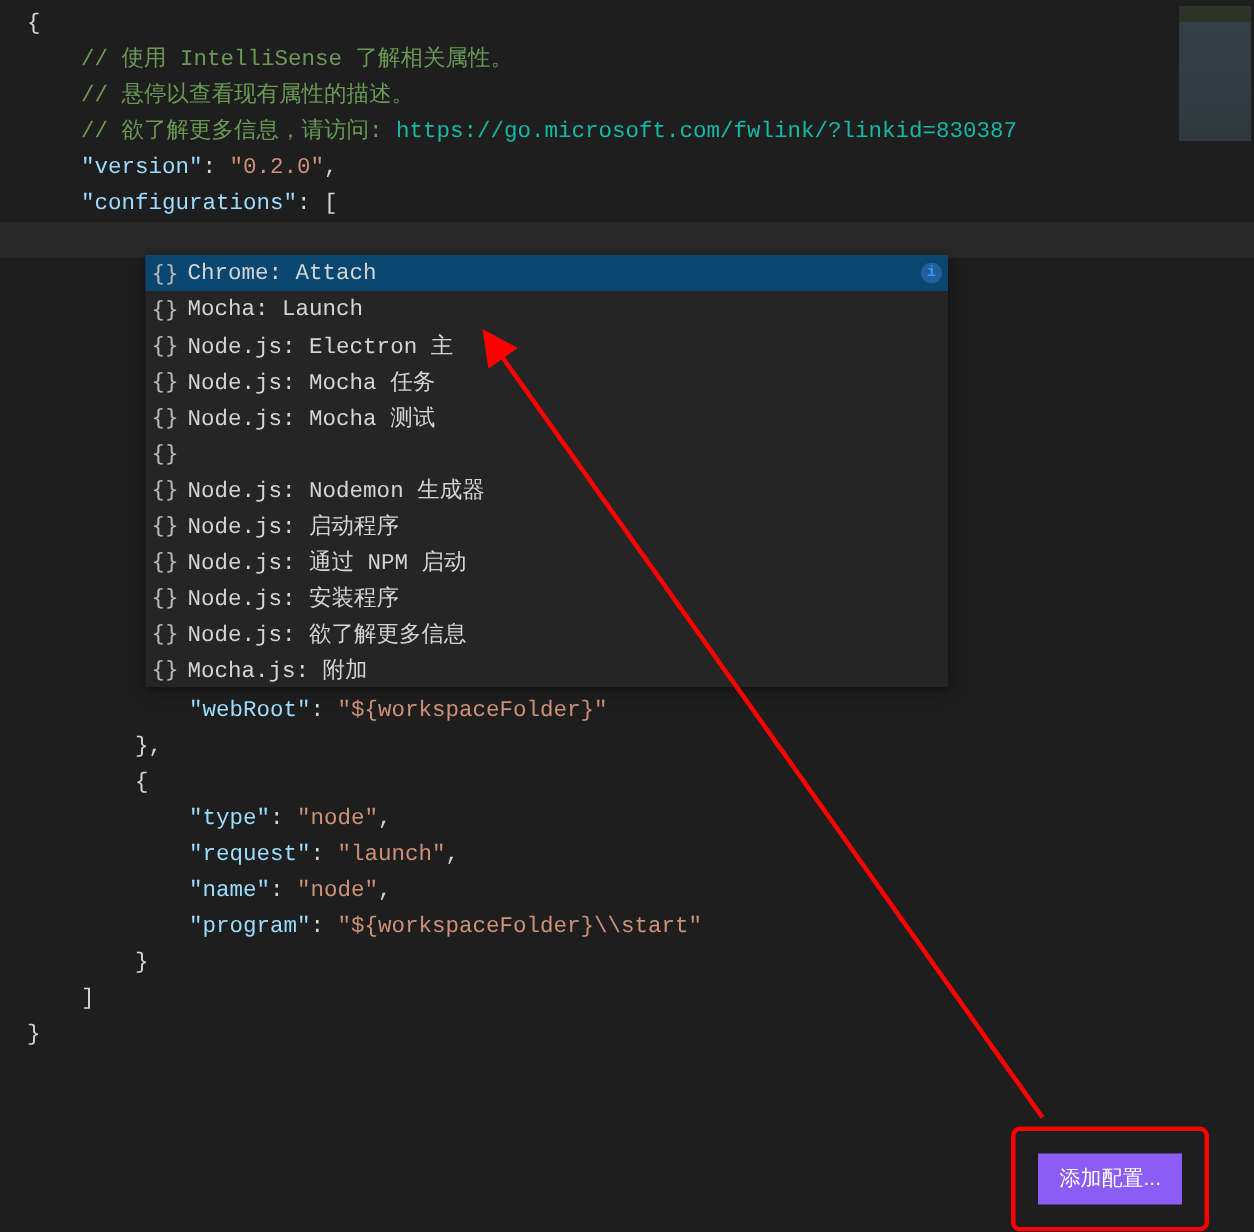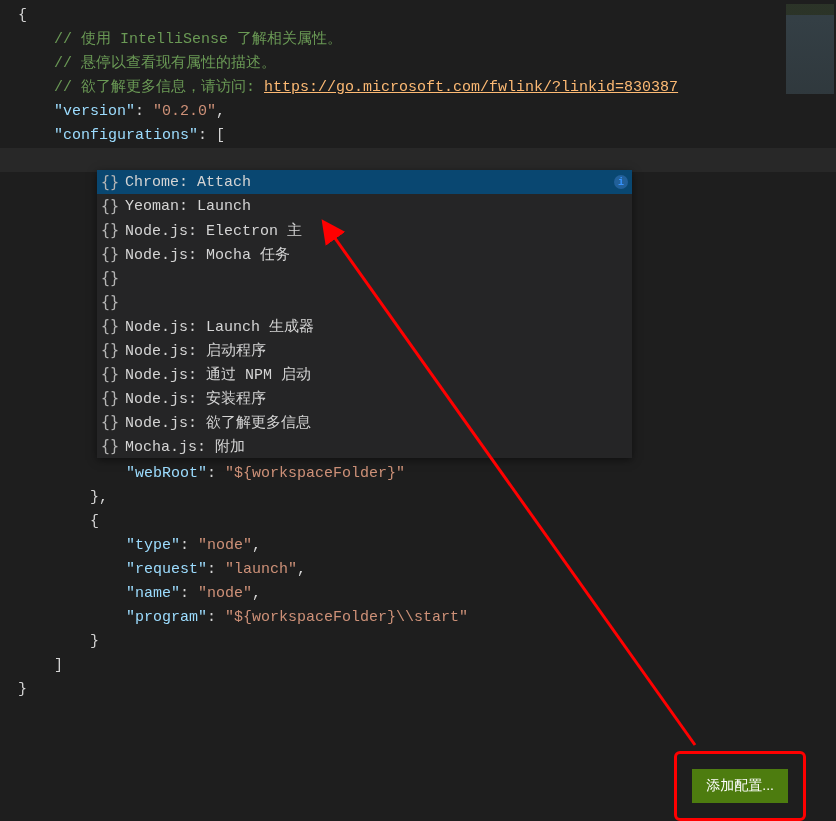--- a/index.html
+++ b/index.html
@@ -27,22 +27,21 @@
     }
     .active-line {
       background: #282828;
       margin-left: -18px;
       padding-left: 18px;
     }
     .comment {
       color: #6a9955;
     }
     .link {
-      color: #fdba74;
-      text-decoration: underline;
+      color: #14b8a6;
     }
     .key {
       color: #9cdcfe;
     }
     .string {
       color: #ce9178;
     }
     .brace {
       color: #d4d4d4;
     }
@@ -100,21 +99,21 @@
     }
     .add-config-frame {
       position: absolute;
       right: 30px;
       bottom: 0px;
       border: 3px solid #ff0000;
       border-radius: 6px;
       padding: 15px;
     }
     .add-config-btn {
-      background: #4d7c0f;
+      background: #8b5cf6;
       color: #ffffff;
       border: none;
       padding: 8px 14px;
       font-size: 14px;
       cursor: pointer;
       font-family: sans-serif;
     }
     .arrow-svg {
       position: absolute;
       left: 0;
@@ -161,39 +160,40 @@
 </div>
 
 <div class="suggest-widget">
   <div class="suggest-row selected">
     <span class="suggest-icon">{}</span>
     <span>Chrome: Attach</span>
     <span class="info-icon">i</span>
   </div>
   <div class="suggest-row">
       <span class="suggest-icon">{}</span>
-      <span>Yeoman: Launch</span>
+      <span>Mocha: Launch</span>
     </div>
   <div class="suggest-row">
       <span class="suggest-icon">{}</span>
       <span>Node.js: Electron 主</span>
     </div>
   <div class="suggest-row">
       <span class="suggest-icon">{}</span>
       <span>Node.js: Mocha 任务</span>
     </div>
   <div class="suggest-row">
       <span class="suggest-icon">{}</span>
-    </div>
-  <div class="suggest-row">
-      <span class="suggest-icon">{}</span>
-    </div>
-  <div class="suggest-row">
-      <span class="suggest-icon">{}</span>
-      <span>Node.js: Launch 生成器</span>
+      <span>Node.js: Mocha 测试</span>
+    </div>
+  <div class="suggest-row">
+      <span class="suggest-icon">{}</span>
+    </div>
+  <div class="suggest-row">
+      <span class="suggest-icon">{}</span>
+      <span>Node.js: Nodemon 生成器</span>
     </div>
   <div class="suggest-row">
       <span class="suggest-icon">{}</span>
       <span>Node.js: 启动程序</span>
     </div>
   <div class="suggest-row">
       <span class="suggest-icon">{}</span>
       <span>Node.js: 通过 NPM 启动</span>
     </div>
   <div class="suggest-row">

